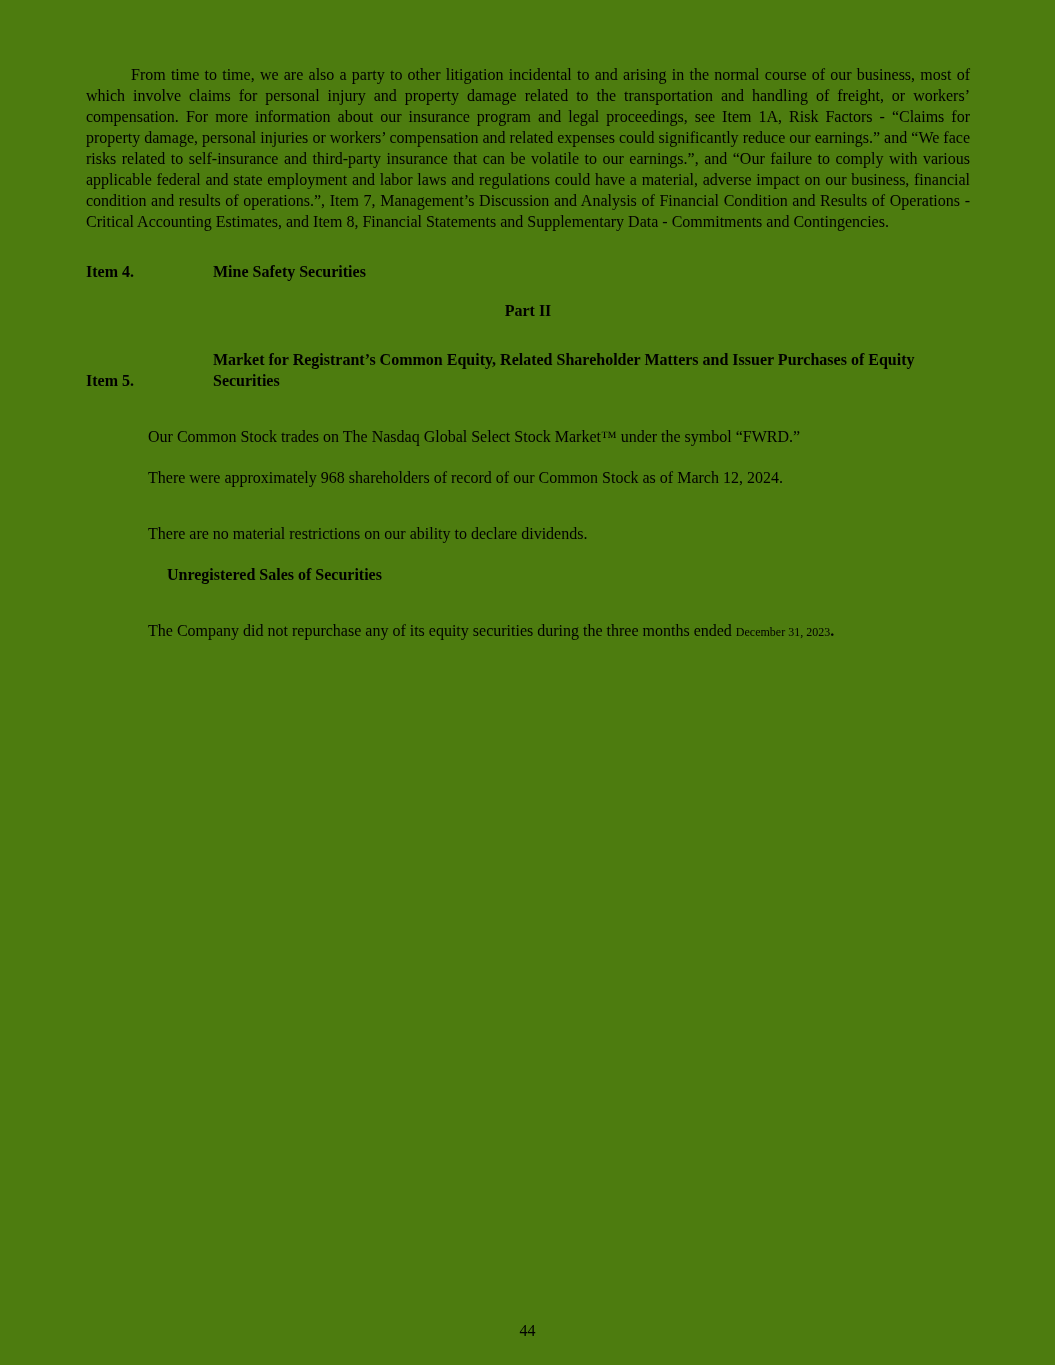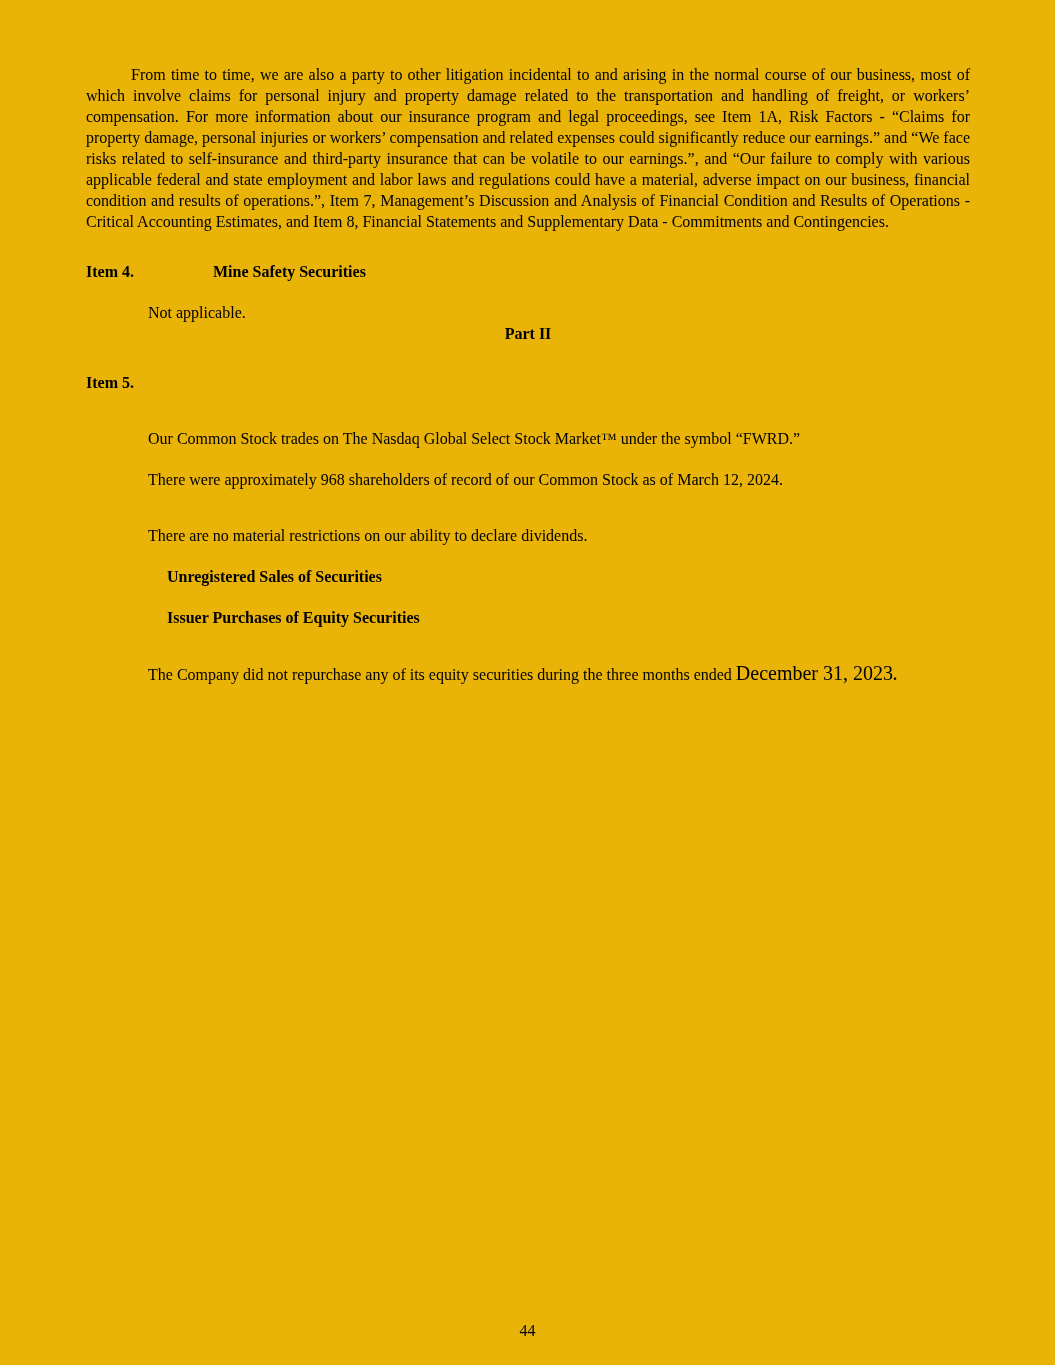--- a/index.html
+++ b/index.html
@@ -4,21 +4,21 @@
 <style>
   html, body {
     margin: 0;
     padding: 0;
     background: #ffffff;
   }
   .page {
     position: relative;
     width: 1055px;
     height: 1365px;
-    background: #eab308;
+    background: #4d7c0f;
     color: #000000;
     font-family: "Liberation Serif", "DejaVu Serif", serif;
     font-size: 16px;
     line-height: 21px;
     box-sizing: border-box;
     padding: 64px 85px 0 86px;
     overflow: hidden;
   }
   p { margin: 0; }
   .par-justify {
@@ -41,64 +41,63 @@
   .item-title {
     font-weight: bold;
   }
   .item-title-narrow {
     max-width: 706px;
   }
   .heading-indent {
     margin-left: 81px;
     font-weight: bold;
   }
-  .small-date { font-size: 20px; }
+  .small-date { font-size: 12px; }
   .bold-period { font-weight: bold; }
   .page-number {
     position: absolute;
     top: 1320px;
     left: 0;
     width: 100%;
     text-align: center;
   }
   
   .mt23 { margin-top: 29px; }
   .mt20 { margin-top: 20px; }
-  .mt18 { }
+  .mt18 { margin-top: 18px; }
   .mt28 { margin-top: 28px; }
   .mt21 { margin-top: 35px; }
 </style>
 </head>
 <body>
 
 <div class="page">
 
   <p class="par-justify first-indent">From time to time, we are also a party to other litigation incidental to and arising in the normal course of our business, most of which involve claims for personal injury and property damage related to the transportation and handling of freight, or workers’ compensation. For more information about our insurance program and legal proceedings, see Item 1A, Risk Factors - “Claims for property damage, personal injuries or workers’ compensation and related expenses could significantly reduce our earnings.” and “We face risks related to self-insurance and third-party insurance that can be volatile to our earnings.”, and “Our failure to comply with various applicable federal and state employment and labor laws and regulations could have a material, adverse impact on our business, financial condition and results of operations.”, Item 7, Management’s Discussion and Analysis of Financial Condition and Results of Operations - Critical Accounting Estimates, and Item 8, Financial Statements and Supplementary Data - Commitments and Contingencies.</p>
 
   <div class="item-row mt23">
     <div class="item-label">Item 4.</div>
     <div class="item-title">Mine Safety Securities</div>
   </div>
 
-  <p class="body-indent mt20">Not applicable.</p>
 
   <p class="center bold mt18">Part II</p>
 
   <div class="item-row mt28">
     <div class="item-label">Item 5.</div>
+    <div class="item-title item-title-narrow">Market for Registrant’s Common Equity, Related Shareholder Matters and Issuer Purchases of Equity Securities</div>
   </div>
 
   <p class="body-indent mt21">Our Common Stock trades on The Nasdaq Global Select Stock Market™ under the symbol “FWRD.”</p>
 
   <p class="body-indent mt20">There were approximately 968 shareholders of record of our Common Stock as of March 12, 2024.</p>
 
   <p class="body-indent mt21">There are no material restrictions on our ability to declare dividends.</p>
 
   <p class="heading-indent mt20">Unregistered Sales of Securities</p>
 
 
-  <p class="heading-indent mt20">Issuer Purchases of Equity Securities</p>
 
   <p class="body-indent mt21"><span>The Company did not repurchase any of its equity securities during the three months ended </span><span class="small-date">December 31, 2023</span><span class="bold-period">.</span></p>
 
   <div class="page-number">44</div>
 
 </div>
 
 </body></html>

